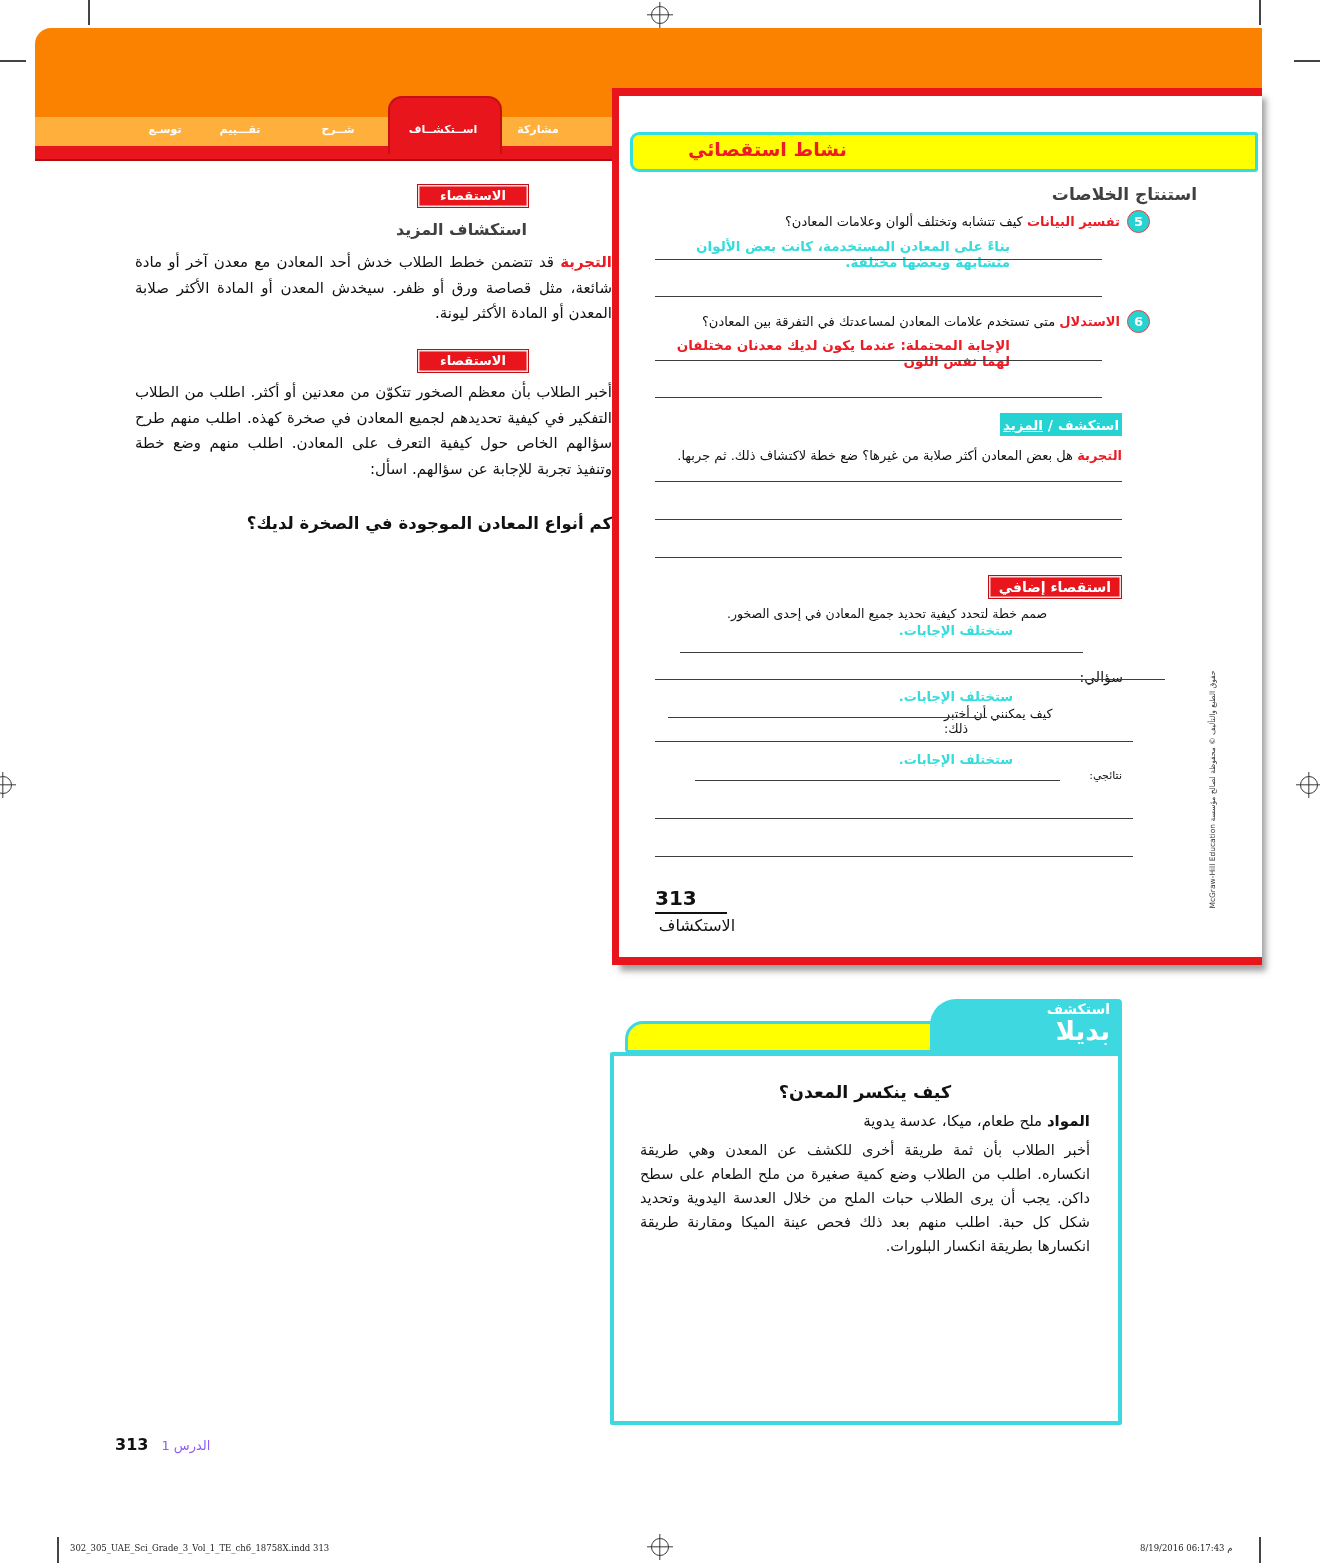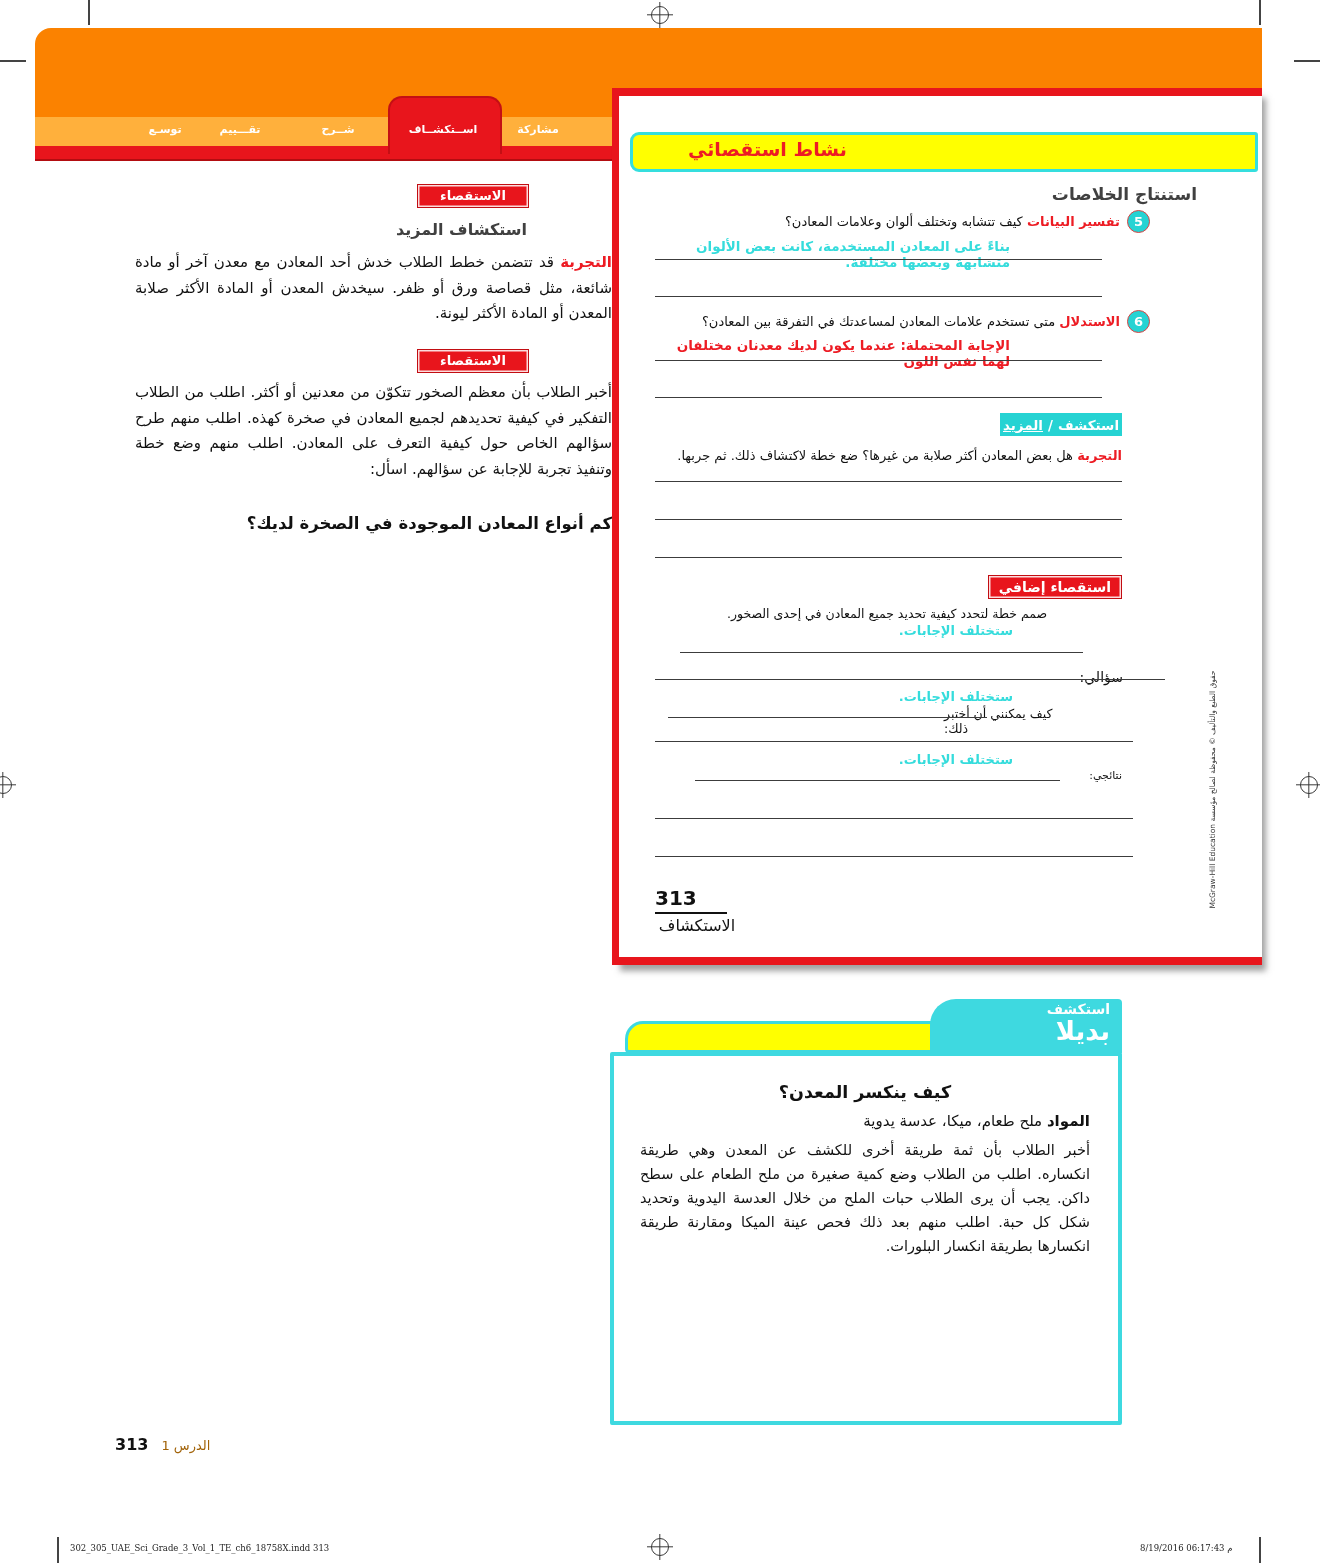--- a/index.html
+++ b/index.html
@@ -144,18 +144,18 @@
   <div class="abs bold rtl" style="left:640px;top:1082px;width:450px;text-align:center;font-size:17.5px;color:#111;z-index:3;">كيف ينكسر المعدن؟</div>
   <div class="abs rtl" style="left:640px;top:1112px;width:450px;text-align:right;font-size:15px;color:#111;z-index:3;">
     <span class="bold">المواد</span>
     <span>ملح طعام، ميكا، عدسة يدوية</span>
   </div>
   <div class="abs rtl" style="left:640px;top:1138px;width:450px;font-size:14.5px;line-height:24px;color:#111;
               text-align:justify;z-index:3;">أخبر الطلاب بأن ثمة طريقة أخرى للكشف عن المعدن وهي طريقة انكساره. اطلب من الطلاب وضع كمية صغيرة من ملح الطعام على سطح داكن. يجب أن يرى الطلاب حبات الملح من خلال العدسة اليدوية وتحديد شكل كل حبة. اطلب منهم بعد ذلك فحص عينة الميكا ومقارنة طريقة انكسارها بطريقة انكسار البلورات.</div>
 
   <div class="abs" style="left:115px;top:1435px;display:flex;align-items:baseline;gap:13px;">
     <span class="bold" style="font-size:16px;color:#111;">313</span>
-    <span class="rtl" style="font-size:13px;color:#a16207;">الدرس 1</span>
+    <span class="rtl" style="font-size:13px;color:#8b5cf6;">الدرس 1</span>
   </div>
   <div class="abs" style="left:70px;top:1543px;font-size:8.5px;color:#222;font-family:'DejaVu Serif',serif;">302_305_UAE_Sci_Grade_3_Vol_1_TE_ch6_18758X.indd   313</div>
   <div class="abs" dir="ltr" style="left:1140px;top:1543px;font-size:8.5px;color:#222;font-family:'DejaVu Serif',serif;">8/19/2016   06:17:43 م</div>
 
 </div>
 
 </body></html>

